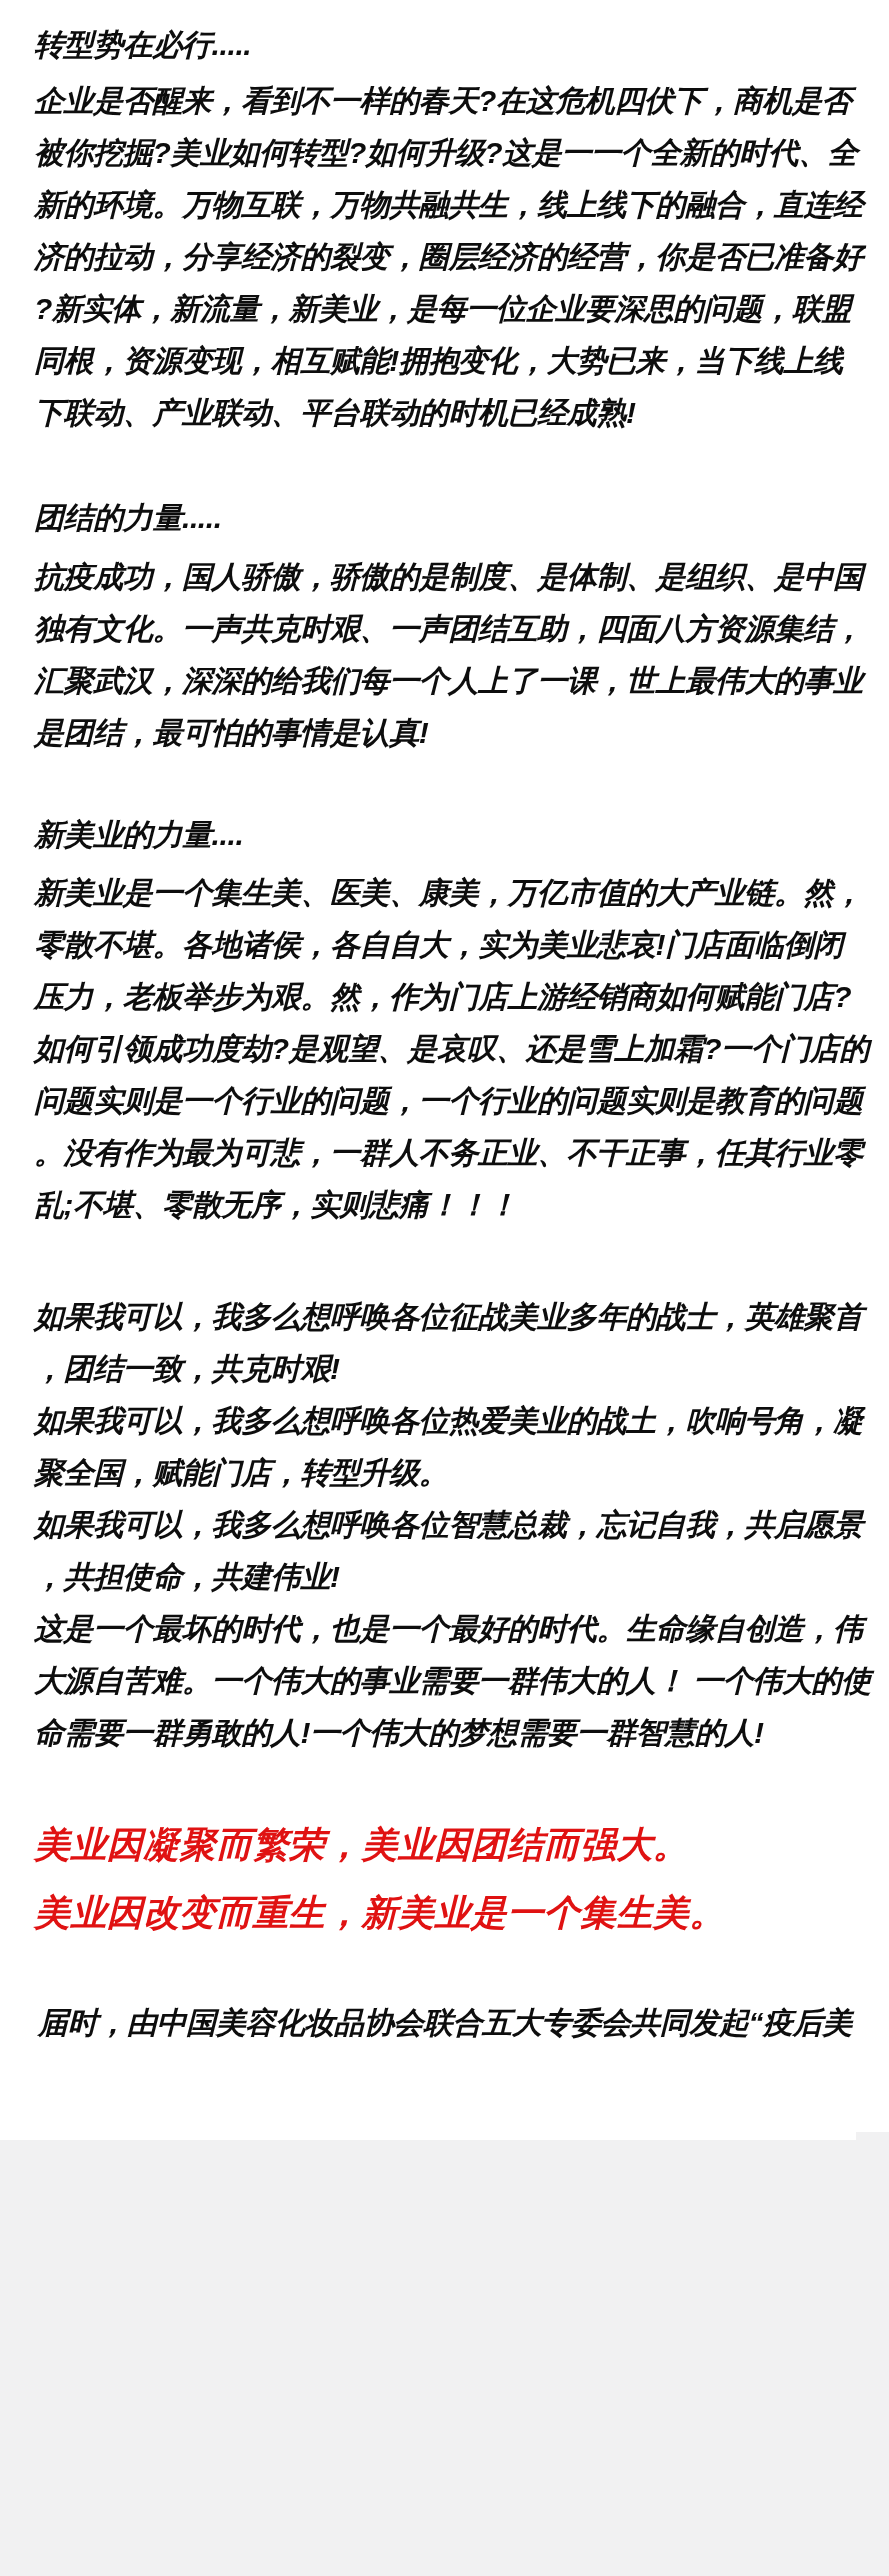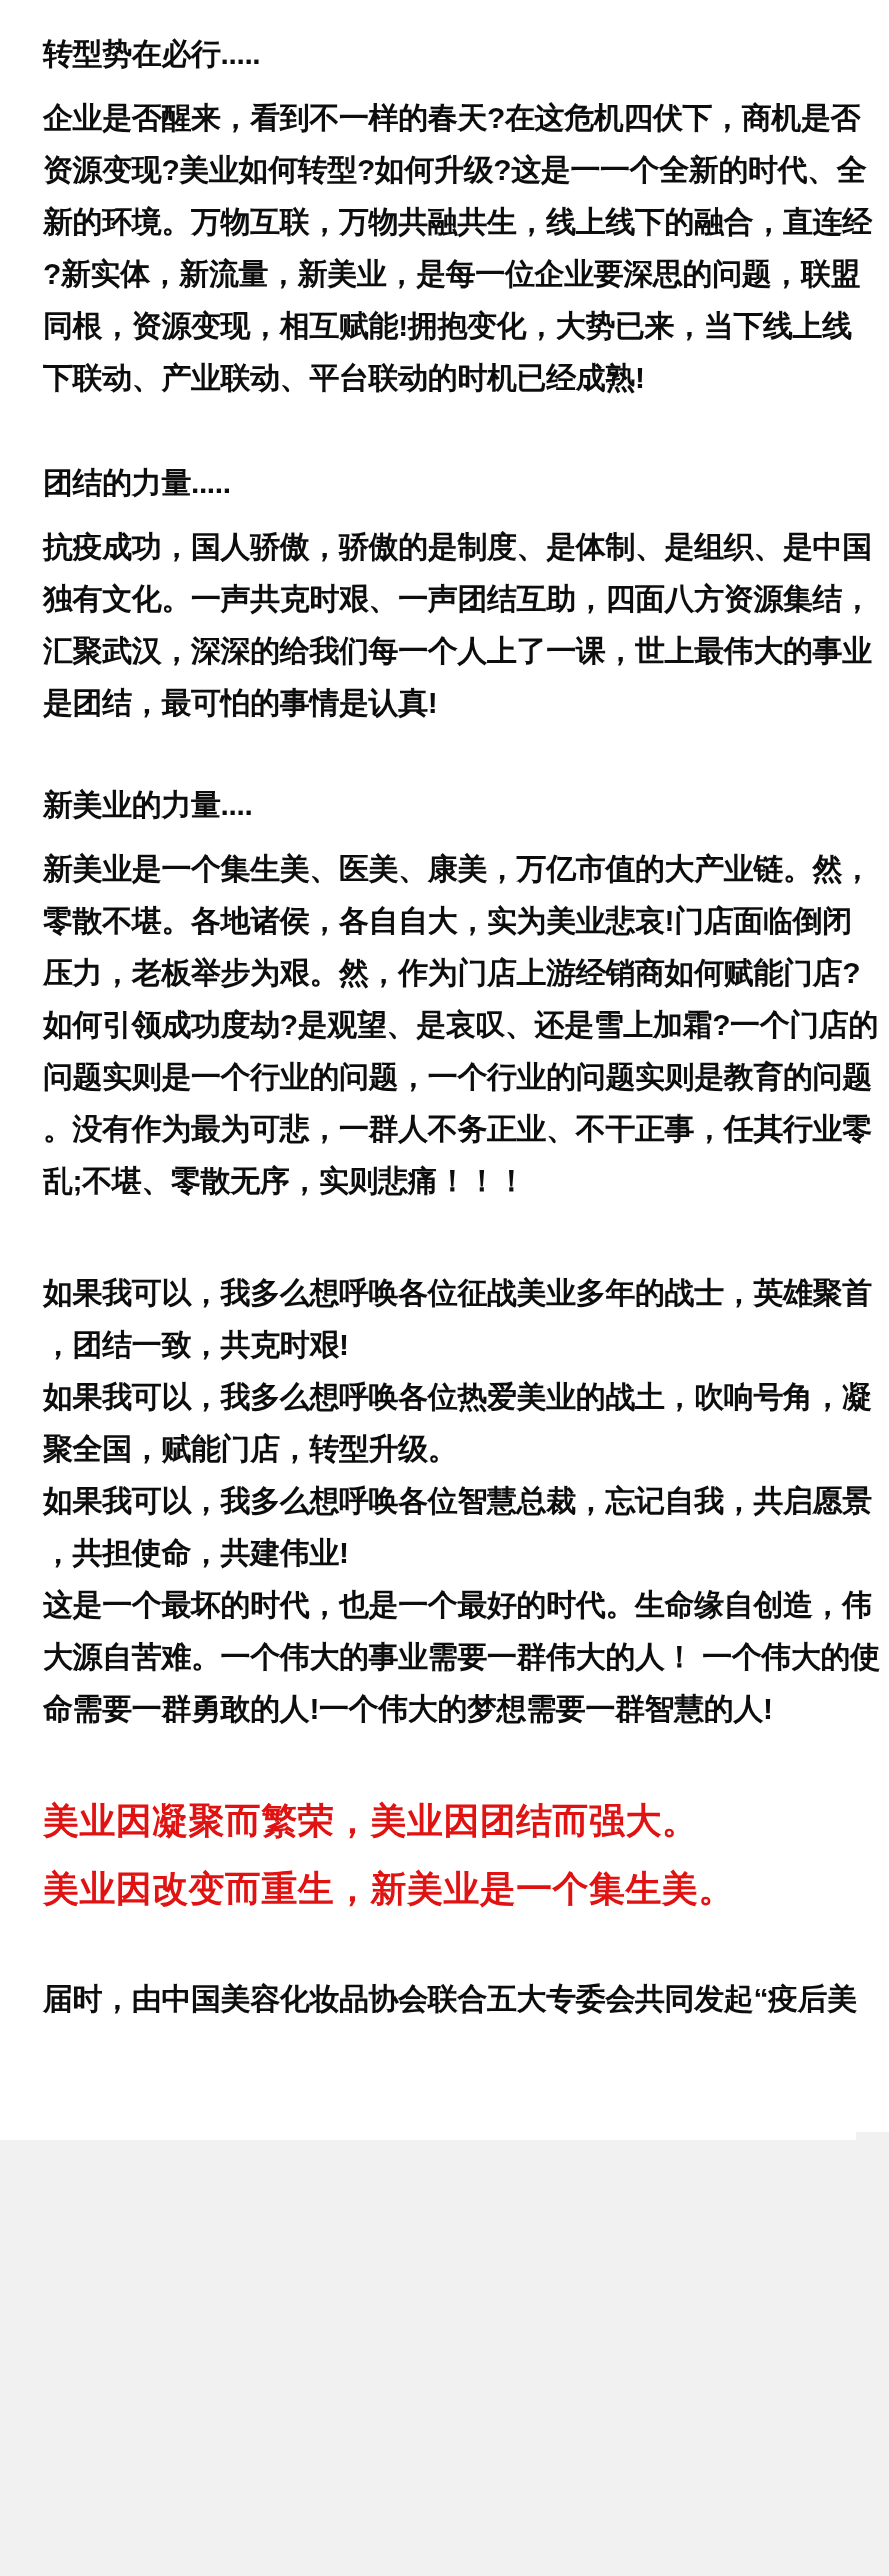--- a/index.html
+++ b/index.html
@@ -13,21 +13,21 @@
     background: #ffffff;
     font-family: "Liberation Sans", "DejaVu Sans", sans-serif;
     overflow: hidden;
   }
   .article {
     position: absolute;
     top: 15.6px;
     left: 31px;
     width: 828px;
   }
-  .section { margin: 12px; }
+  .section { margin: 3px; font-style: italic; }
   .line {
     display: block;
     font-size: 30px;
     line-height: 52px;
     font-weight: 600;
     color: #0d0d0d;
     letter-spacing: -0.4px;
     white-space: nowrap;
   }
   .section.heading .line {
@@ -70,22 +70,23 @@
 </style>
 </head>
 <body>
 
 <div class="article" id="article" style="color: rgb(13, 13, 13);">
     <div class="section heading" data-idx="0">
       <span class="line">转型势在必行.....</span>
     </div>
     <div class="section paragraph" data-idx="1">
       <span class="line">企业是否醒来，看到不一样的春天?在这危机四伏下，商机是否</span>
-      <span class="line">资源变现?美业如何转型?如何升级?这是一一个全新的时代、全</span>
+      <span class="line">被你挖掘?美业如何转型?如何升级?这是一一个全新的时代、全</span>
       <span class="line">新的环境。万物互联，万物共融共生，线上线下的融合，直连经</span>
+      <span class="line">济的拉动，分享经济的裂变，圈层经济的经营，你是否已准备好</span>
       <span class="line">?新实体，新流量，新美业，是每一位企业要深思的问题，联盟</span>
       <span class="line">同根，资源变现，相互赋能!拥抱变化，大势已来，当下线上线</span>
       <span class="line">下联动、产业联动、平台联动的时机已经成熟!</span>
     </div>
     <div class="section heading" data-idx="2">
       <span class="line">团结的力量.....</span>
     </div>
     <div class="section paragraph" data-idx="3">
       <span class="line">抗疫成功，国人骄傲，骄傲的是制度、是体制、是组织、是中国</span>
       <span class="line">独有文化。一声共克时艰、一声团结互助，四面八方资源集结，</span>

